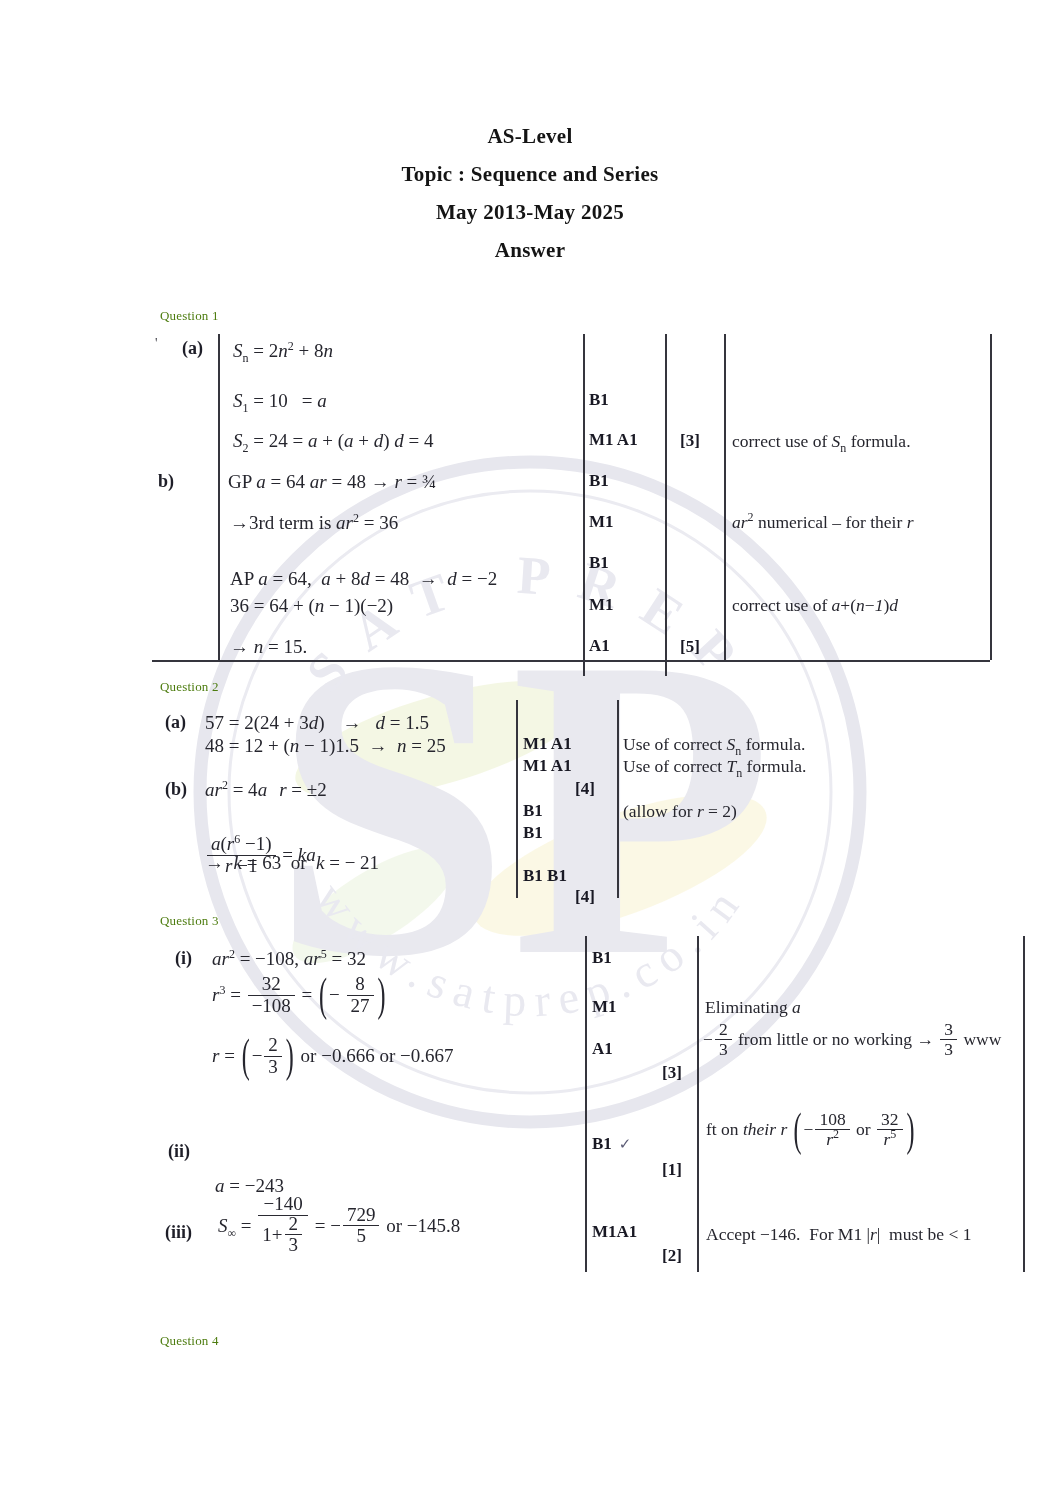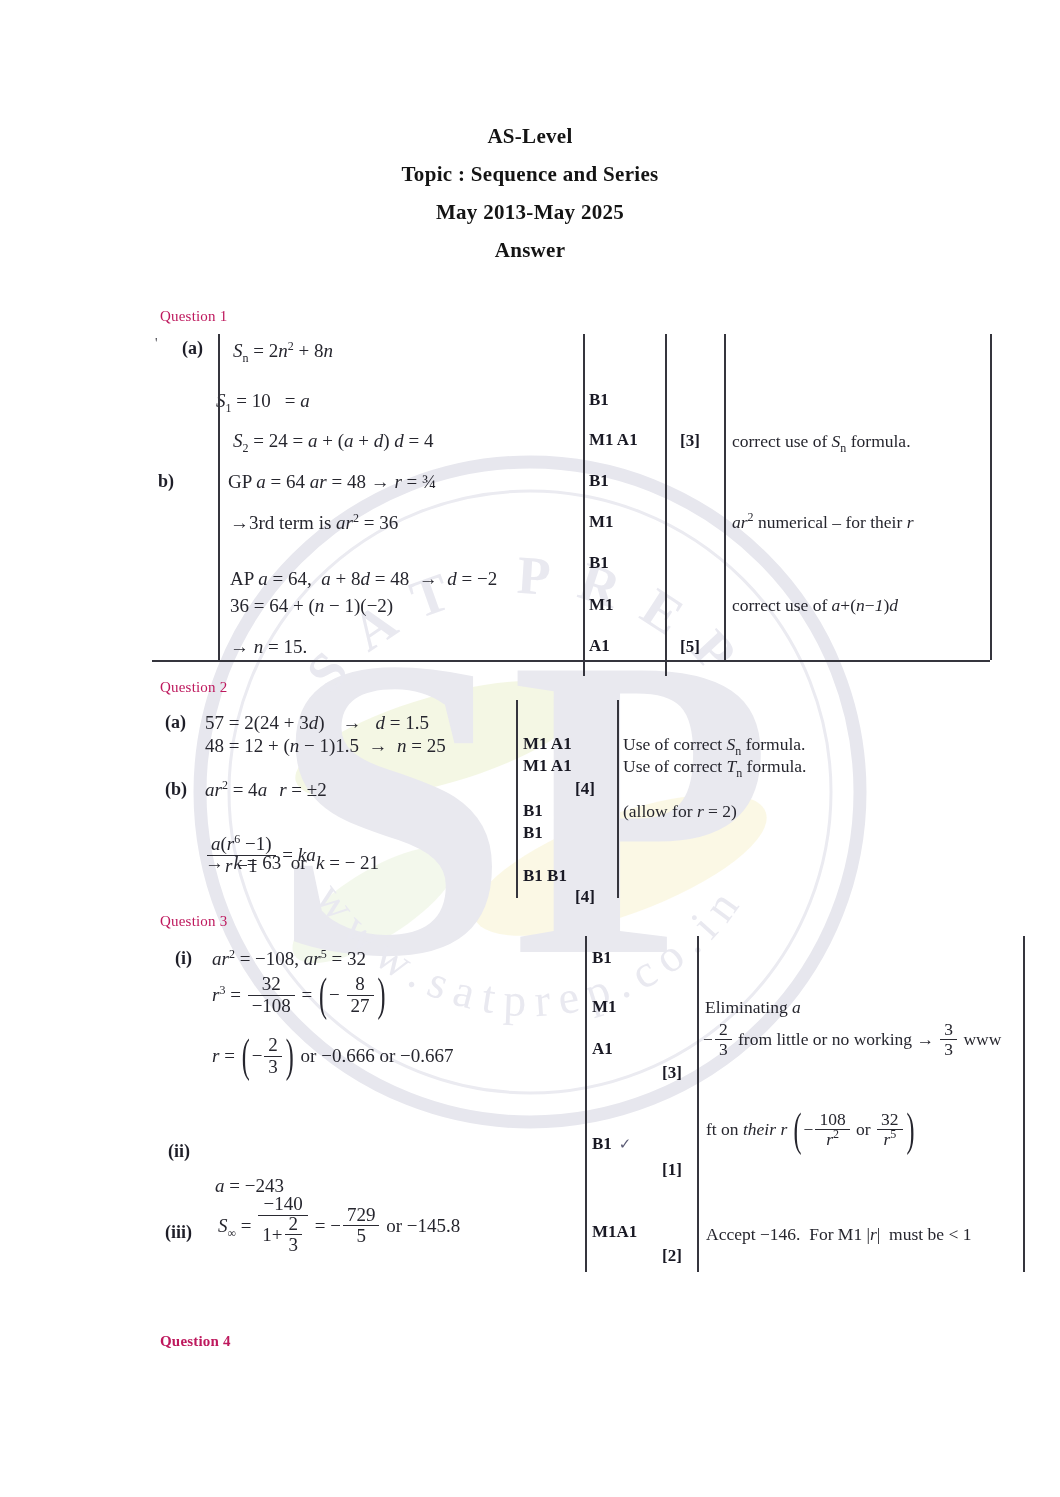--- a/index.html
+++ b/index.html
@@ -2,21 +2,21 @@
 <html><head>
 <meta charset="utf-8">
 <style>
   html,body{margin:0;padding:0;background:#ffffff;}
   #page{position:relative;width:1060px;height:1497px;background:#ffffff;overflow:hidden;
         font-family:"Liberation Serif",serif;color:#26262e;}
   #watermark{position:absolute;left:0;top:0;z-index:0;}
   #content{position:absolute;left:0;top:0;width:100%;height:100%;z-index:1;border-radius:7px;}
   .title-line{position:absolute;left:0;width:100%;text-align:center;font-weight:bold;
               font-size:21px;color:#141414;letter-spacing:.3px;}
-  .q-label{position:absolute;font-size:15px;color:#be185d;letter-spacing:.2px;white-space:pre;}
+  .q-label{position:absolute;font-size:13px;color:#4d7c0f;letter-spacing:.2px;white-space:pre;}
   .part-label{position:absolute;font-weight:bold;font-size:18px;color:#1e1e28;white-space:pre;}
   .artifact{position:absolute;font-size:14px;color:#44444c;}
   .math-row{position:absolute;font-size:19px;color:#26262e;white-space:pre;line-height:1.15;}
   .comment-row{position:absolute;font-size:17.5px;color:#26262e;white-space:pre;line-height:1.15;}
   .mark{position:absolute;font-weight:bold;font-size:17px;color:#191924;white-space:pre;}
   .bracket{position:absolute;font-weight:bold;font-size:17px;color:#191924;white-space:pre;}
   .mi{font-style:italic;}
   .math-row sup,.comment-row sup{font-size:12px;line-height:0;}
   .math-row sub,.comment-row sub{font-size:12px;line-height:0;}
   .frac{display:inline-block;vertical-align:middle;text-align:center;margin:0 2px;transform:translateY(-2px);}
@@ -60,21 +60,21 @@
     <div class="title-line" style="top:162px">Topic : Sequence and Series</div>
     <div class="title-line" style="top:200px">May 2013-May 2025</div>
     <div class="title-line" style="top:238px">Answer</div>
     <div id="qroot">
         <div class="">
           <div class="q-label" style="left: 160px; top: 308px;">Question 1</div>
           <div class="part-label" style="left: 182px; top: 338px;">(a)</div>
           <div class="part-label" style="left: 158px; top: 471px;">b)</div>
           <div class="artifact" style="left: 155px; top: 336px;">'</div>
           <div class="math-row" style="left: 233px; top: 340px;"><span class="mi">S</span><sub>n</sub> = 2<span class="mi">n</span><sup>2</sup> + 8<span class="mi">n</span></div>
-          <div class="math-row" style="left: 216px; top: 390px;"><span class="mi">S</span><sub>1</sub> = 10<span class="msp" style="width: 14px;"></span>= <span class="mi">a</span></div>
+          <div class="math-row" style="left: 233px; top: 390px;"><span class="mi">S</span><sub>1</sub> = 10<span class="msp" style="width: 14px;"></span>= <span class="mi">a</span></div>
           <div class="math-row" style="left: 233px; top: 430px;"><span class="mi">S</span><sub>2</sub> = 24 = <span class="mi">a</span> + (<span class="mi">a</span> + <span class="mi">d</span>) <span class="mi">d</span> = 4</div>
           <div class="math-row" style="left: 228px; top: 471px; text-align: right;">GP <span class="mi">a</span> = 64 <span class="mi">ar</span> = 48 → <span class="mi">r</span> = ¾</div>
           <div class="math-row" style="left: 230px; top: 512px;">→3rd term is <span class="mi">ar</span><sup>2</sup> = 36</div>
           <div class="math-row" style="left: 230px; top: 568px;">AP <span class="mi">a</span> = 64,  <span class="mi">a</span> + 8<span class="mi">d</span> = 48  →  <span class="mi">d</span> = −2</div>
           <div class="math-row" style="left: 230px; top: 595px;">36 = 64 + (<span class="mi">n</span> − 1)(−2)</div>
           <div class="math-row" style="left: 230px; top: 636px;">→ <span class="mi">n</span> = 15.</div>
           <div class="mark" style="left: 589px; top: 390px;">B1</div>
           <div class="mark" style="left: 589px; top: 430px;">M1 A1</div>
           <div class="mark" style="left: 589px; top: 471px;">B1</div>
           <div class="mark" style="left: 589px; top: 512px;">M1</div>
@@ -135,17 +135,17 @@
           <div class="bracket" style="left: 662px; top: 1246px;">[2]</div>
           <div class="comment-row" style="left: 705px; top: 997px;">Eliminating <span class="mi">a</span></div>
           <div class="comment-row" style="left: 703px; top: 1022px;">−<span class="frac"><span class="num">2</span><span class="den">3</span></span> from little or no working → <span class="frac"><span class="num">3</span><span class="den">3</span></span> www</div>
           <div class="comment-row" style="left: 706px; top: 1112px;">ft on <span class="mi">their r</span> <span class="bigp">(</span>−<span class="frac"><span class="num">108</span><span class="den"><span class="mi">r</span><sup>2</sup></span></span> or <span class="frac"><span class="num">32</span><span class="den"><span class="mi">r</span><sup>5</sup></span></span><span class="bigp">)</span></div>
           <div class="comment-row" style="left: 706px; top: 1224px;">Accept −146.  For M1 |<span class="mi">r</span>|  must be &lt; 1</div>
           <div class="rule-v" style="left: 585px; top: 936px; height: 336px;"></div>
           <div class="rule-v" style="left: 697px; top: 936px; height: 336px;"></div>
           <div class="rule-v" style="left: 1023px; top: 936px; height: 336px;"></div>
         </div>
         <div class="">
-          <div class="q-label" style="left: 160px; top: 1333px; font-weight: bold;">Question 4</div>
+          <div class="q-label" style="left: 160px; top: 1333px;">Question 4</div>
         </div>
       </div>
   </div>
 </div>
 
 </body></html>

